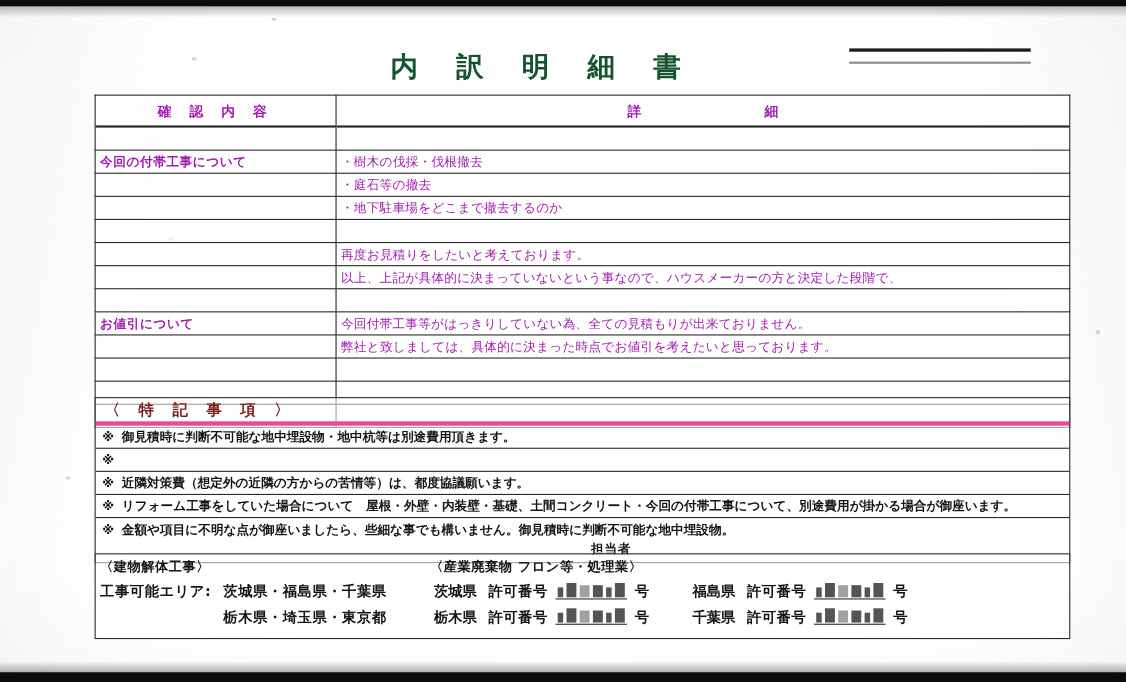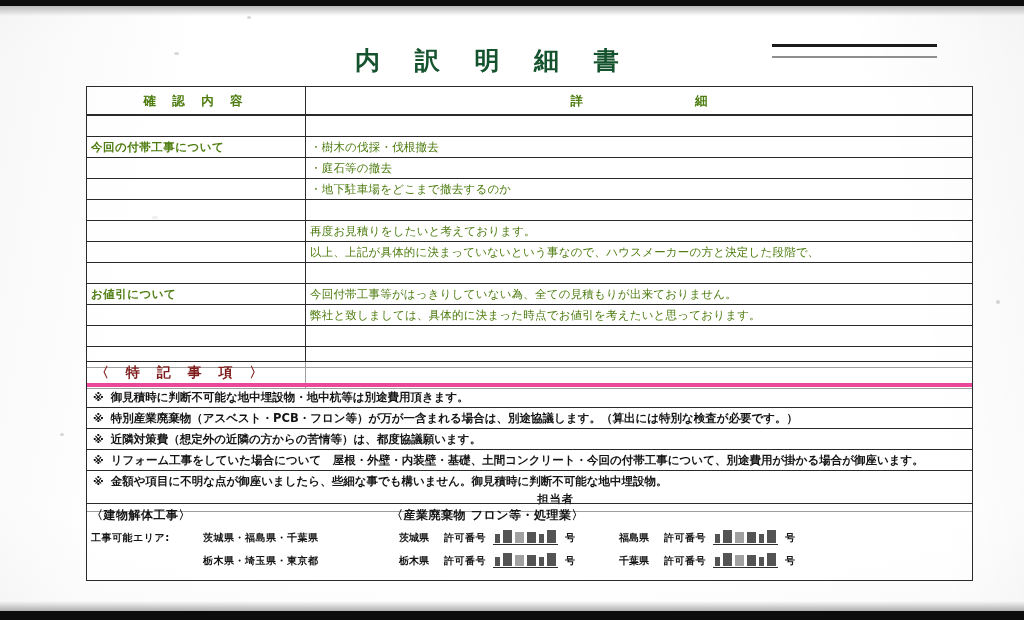--- a/index.html
+++ b/index.html
@@ -80,21 +80,21 @@
     background: rgba(255,255,255,0.6);
   }
   #main-table td {
     border: 1px solid #2a2a2a;
     height: 20px;
     padding: 0 4px;
     font-size: 11.5px;
     line-height: 20px;
     white-space: nowrap;
     overflow: hidden;
-    color: #4d7c0f;
+    color: #a21caf;
   }
   #main-table .col-label { width: 219px; }
   #main-table tr.head td {
     height: 27px;
     line-height: 27px;
     border-bottom-width: 2px;
     font-weight: 700;
     font-size: 12.5px;
     text-align: center;
     letter-spacing: 6px;
@@ -162,21 +162,21 @@
     background: rgba(255,255,255,0.55);
   }
   .lic-heads {
     display: flex;
     font-size: 12px;
     font-weight: 700;
     padding: 3px 0 2px 4px;
     letter-spacing: 0.5px;
   }
   .lic-head-1 { width: 300px; }
-  .lic-body { display: flex; font-size: 10px; }
+  .lic-body { display: flex; font-size: 13px; }
   .lic-left { width: 300px; padding-left: 4px; }
   .lic-left-row { display: flex; height: 23px; align-items: center; white-space: nowrap; }
   .lic-area-label { font-weight: 700; width: 112px; letter-spacing: 0.5px; }
   .lic-area-val { font-weight: 600; letter-spacing: 0.5px; }
   .lic-right { flex: 1; }
   .lic-right-row {
     display: flex;
     align-items: center;
     height: 23px;
     gap: 7px;
@@ -308,21 +308,20 @@
 
 <div id="notes-box">
   <div id="notes-title">〈 特 記 事 項 〉</div>
   <div id="notes-list">
       <div class="note-row">
         <span class="note-mark">※</span>
         <span>御見積時に判断不可能な地中埋設物・地中杭等は別途費用頂きます。</span>
       </div>
       <div class="note-row">
         <span class="note-mark">※</span>
-        <span>特別産業廃棄物（アスベスト・PCB・フロン等）が万が一含まれる場合は、別途協議します。（算出には特別な検査が必要です。）</span>
       </div>
       <div class="note-row">
         <span class="note-mark">※</span>
         <span>近隣対策費（想定外の近隣の方からの苦情等）は、都度協議願います。</span>
       </div>
       <div class="note-row">
         <span class="note-mark">※</span>
         <span>リフォーム工事をしていた場合について　屋根・外壁・内装壁・基礎、土間コンクリート・今回の付帯工事について、別途費用が掛かる場合が御座います。</span>
       </div>
       <div class="note-row">

